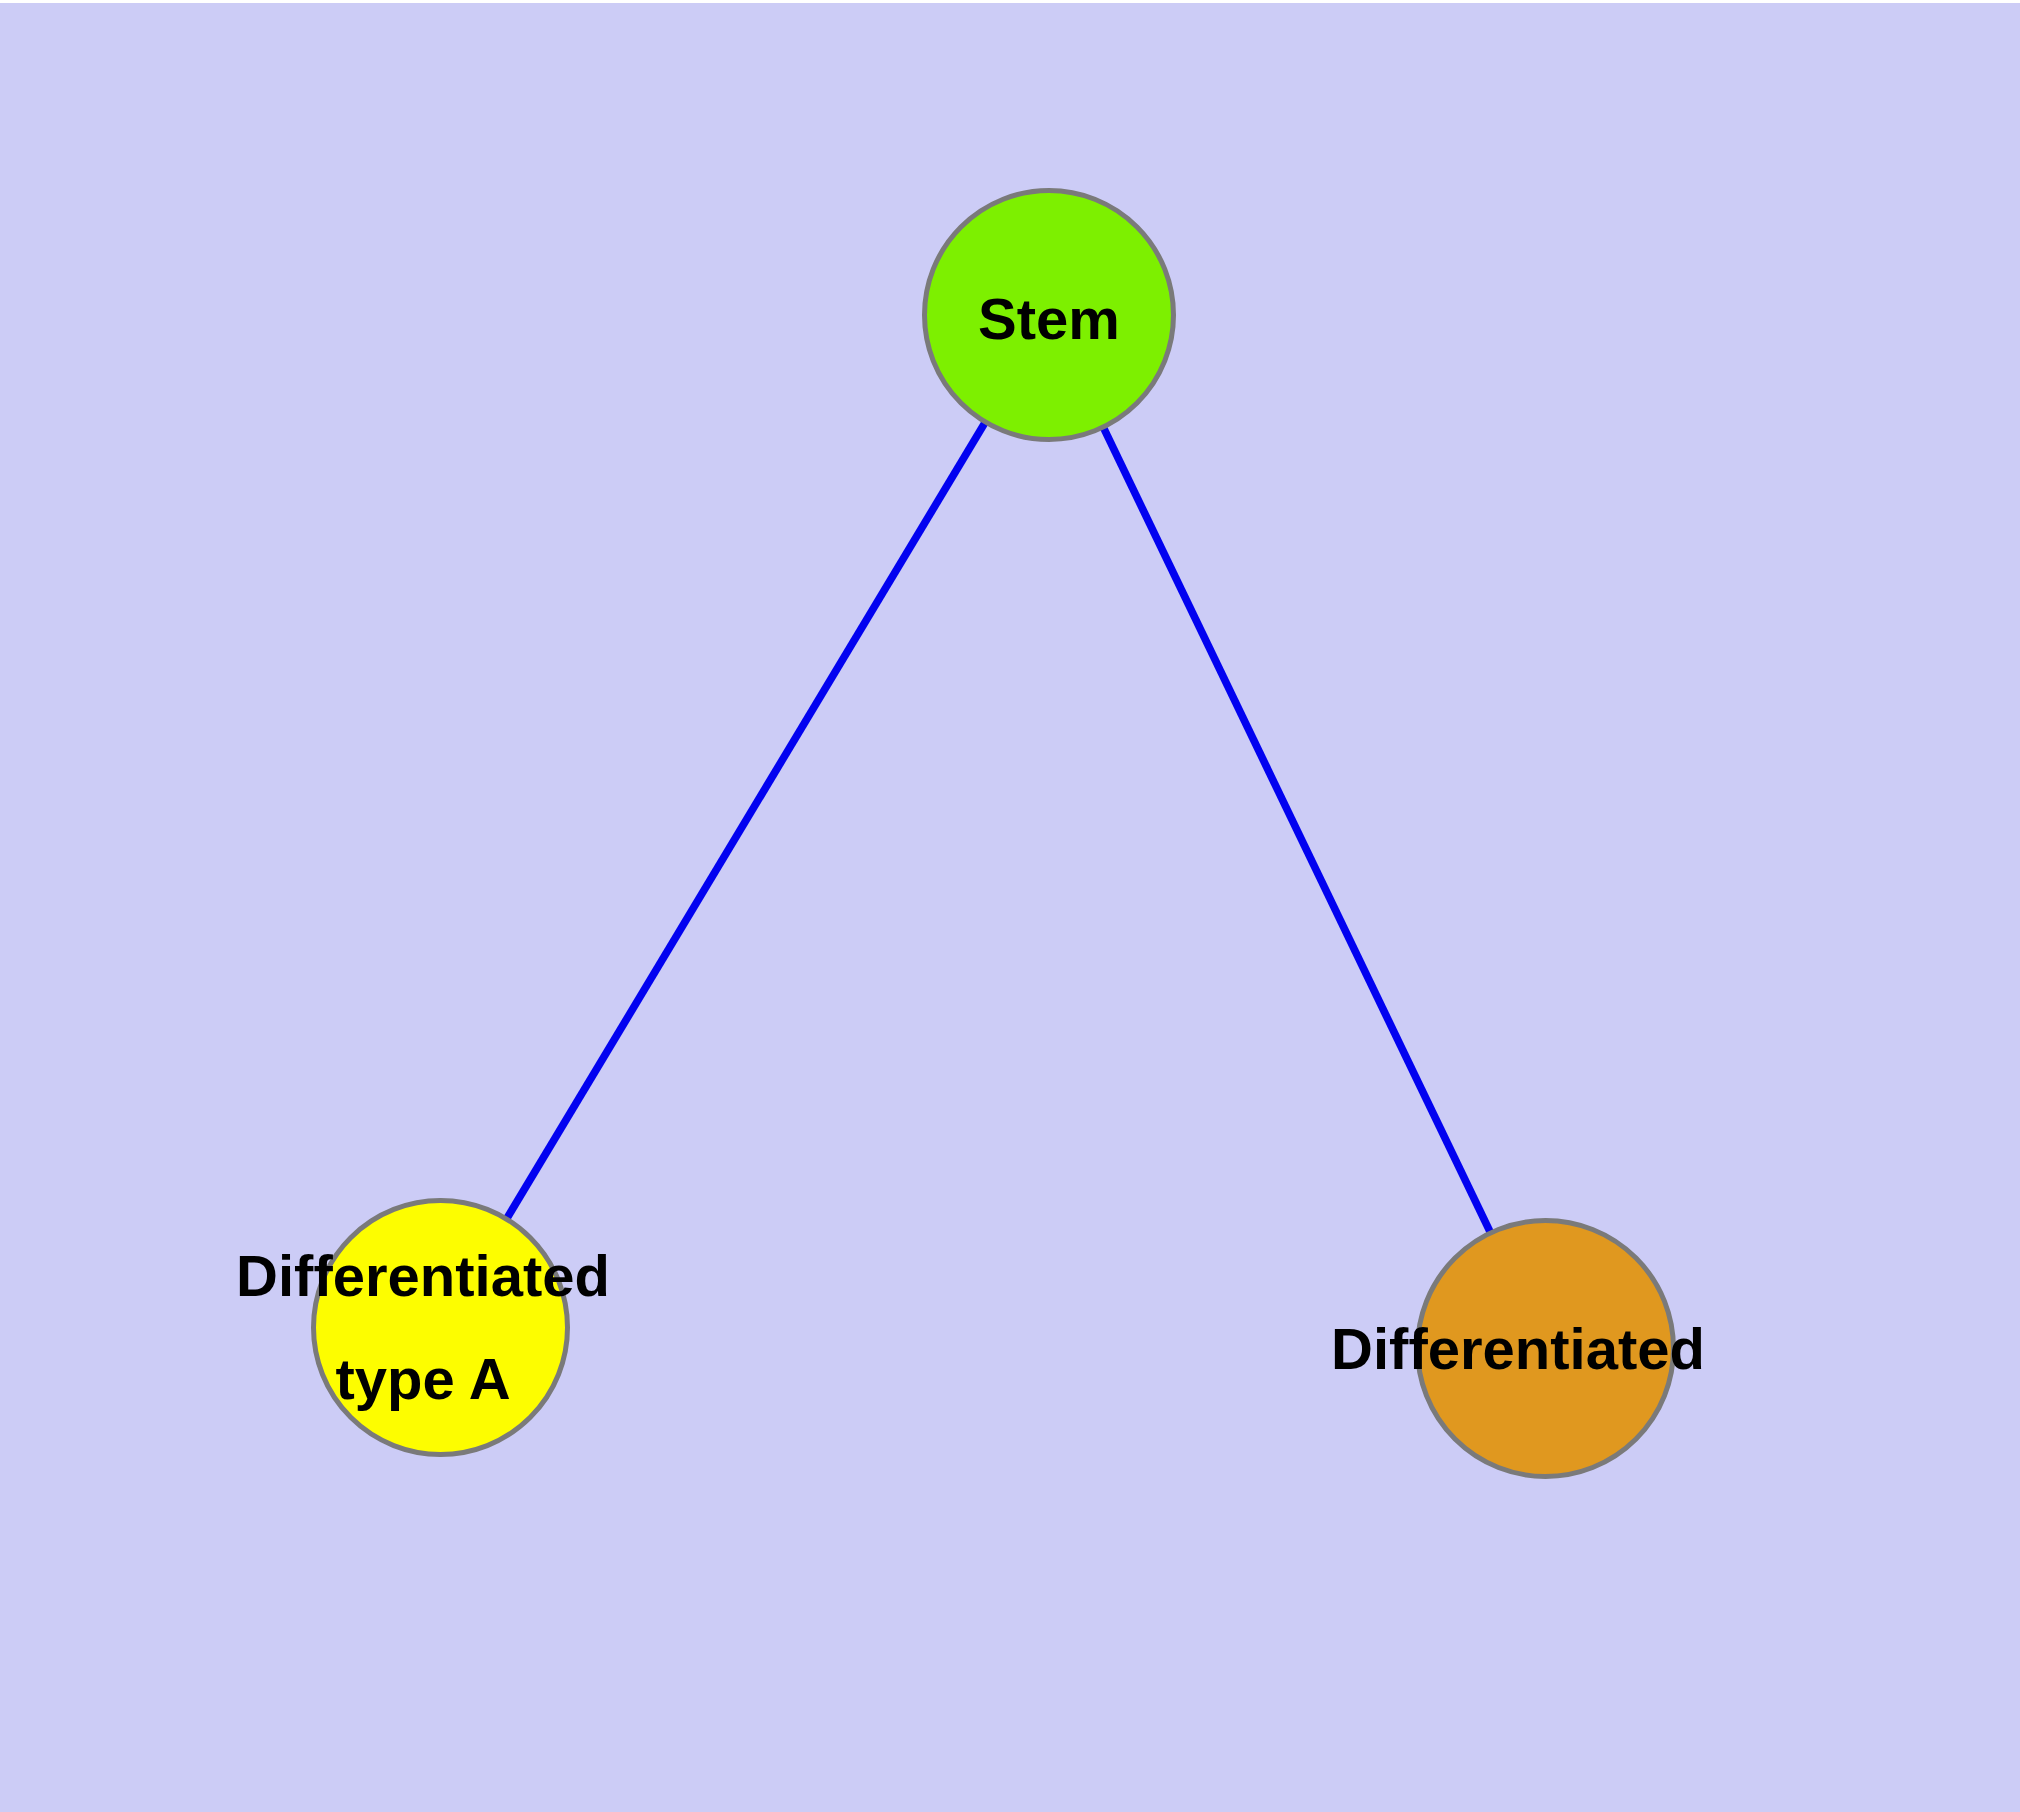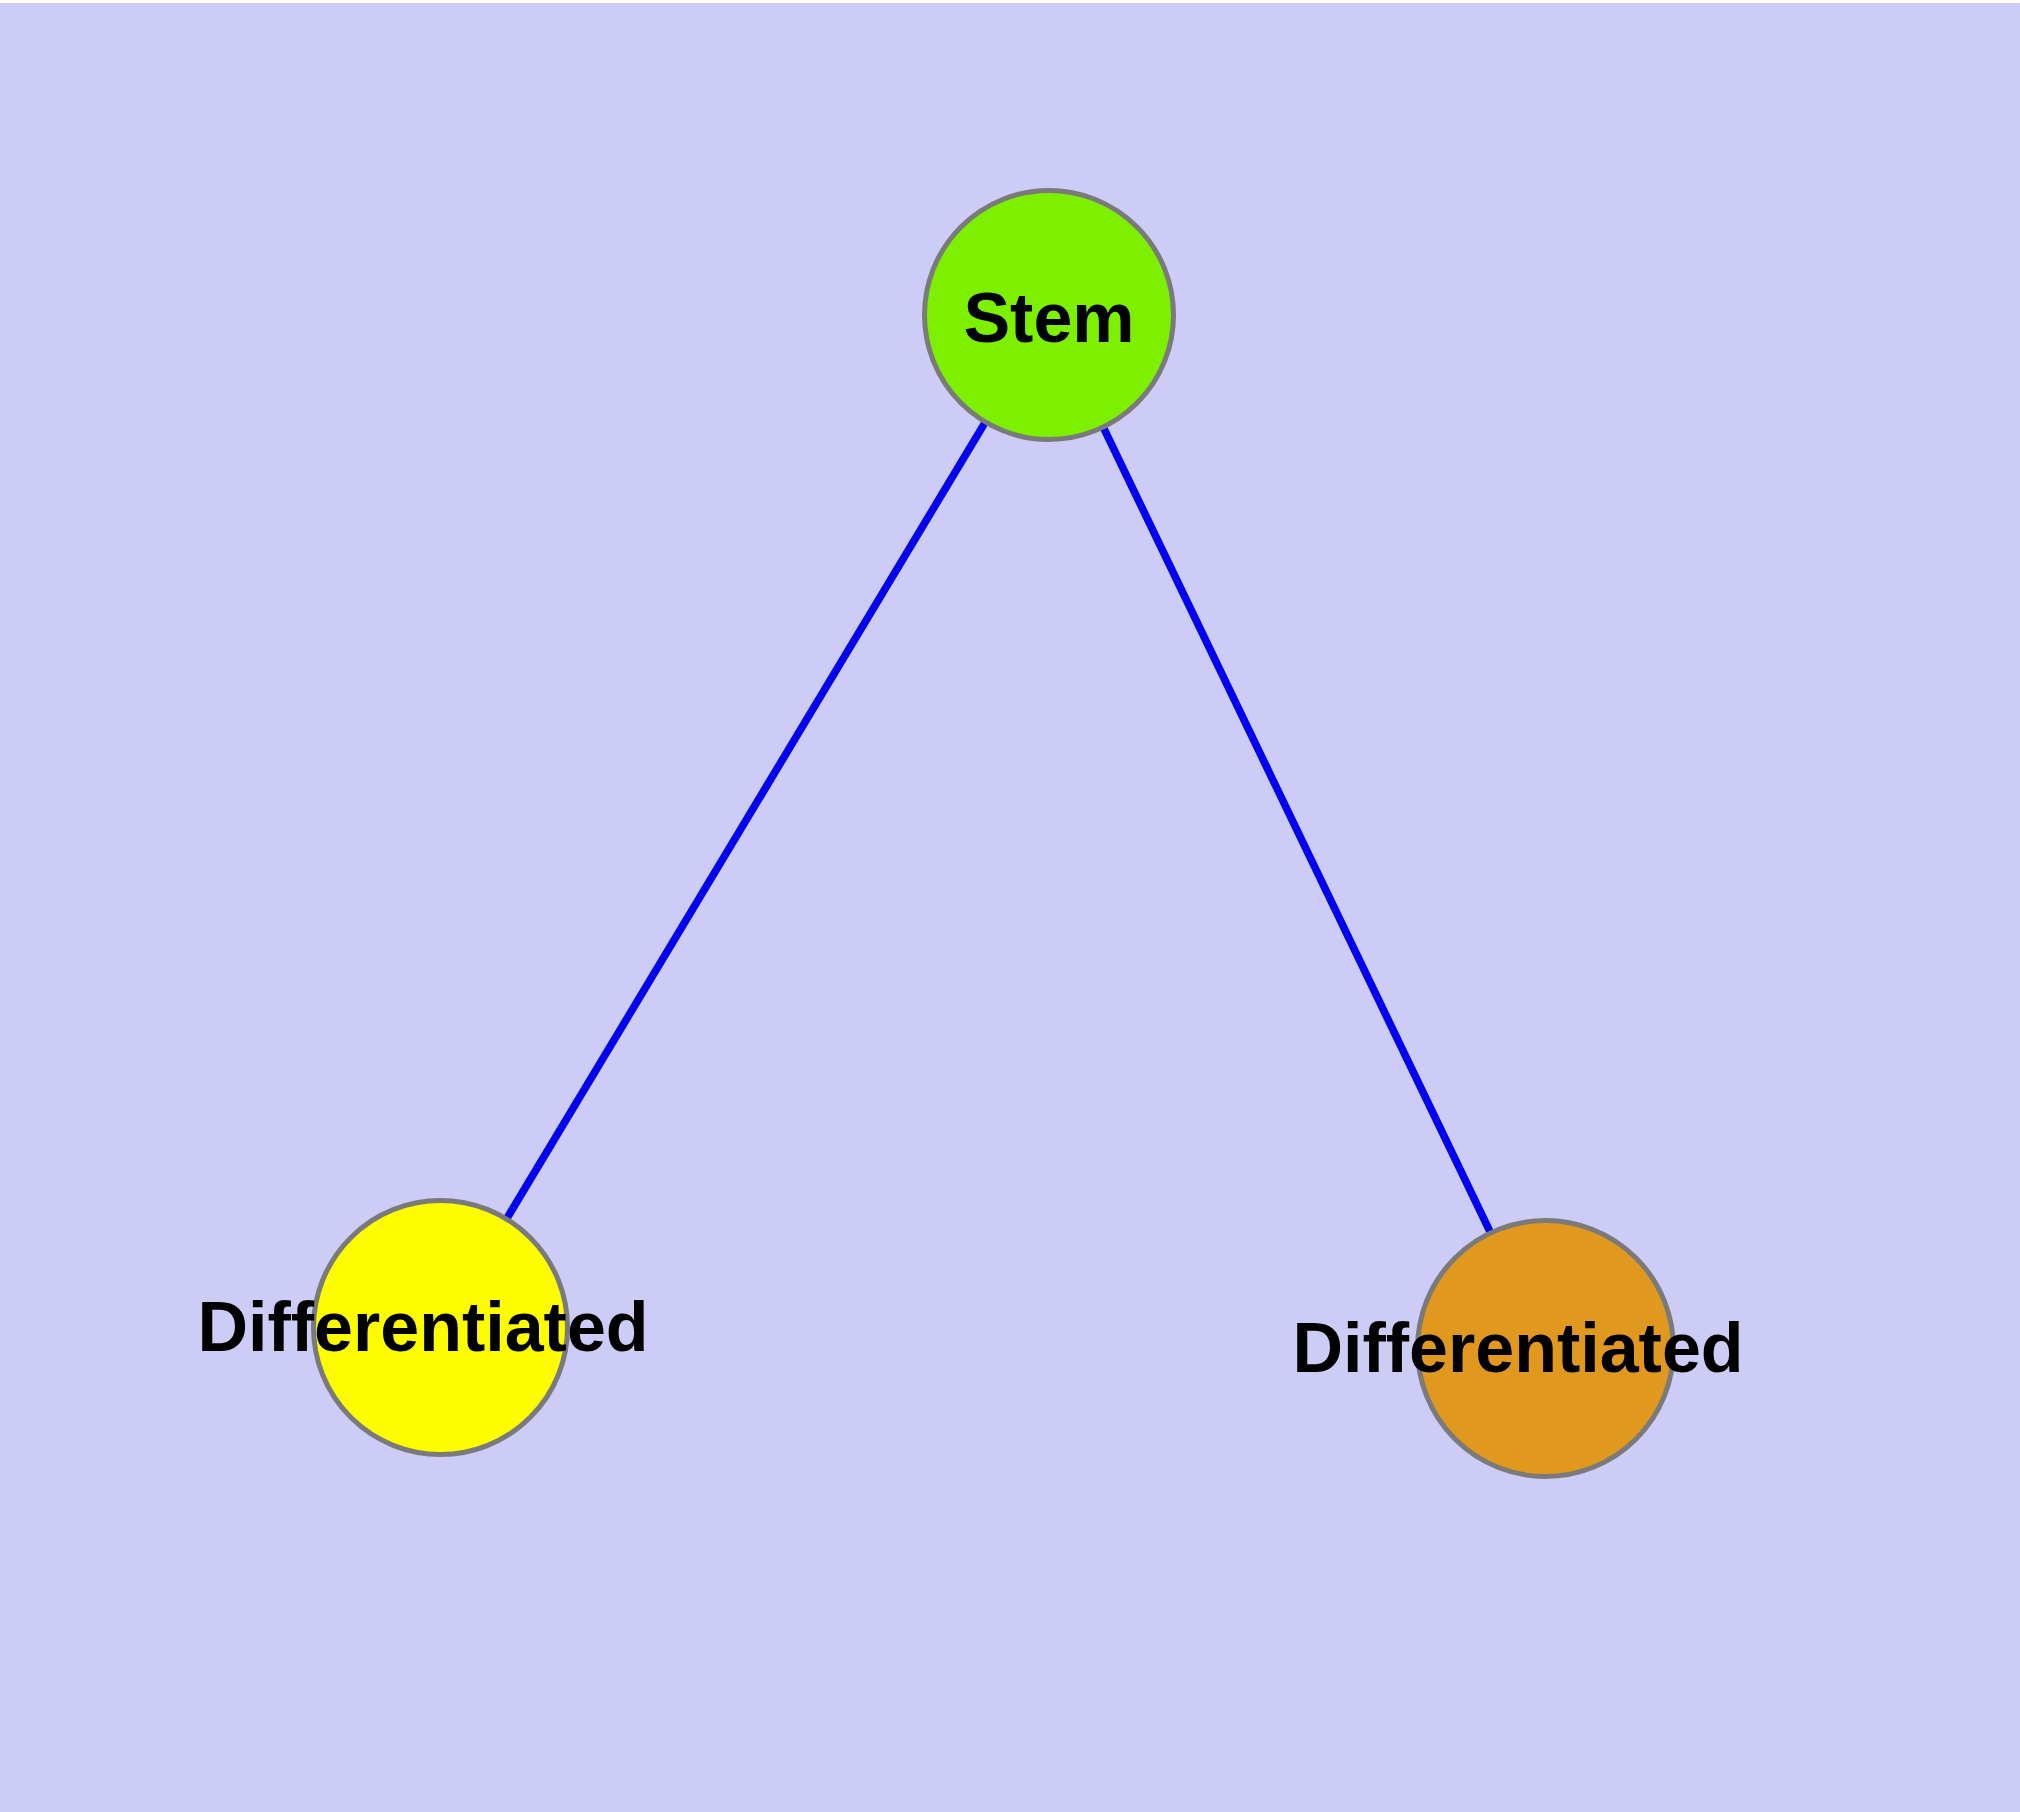--- a/index.html
+++ b/index.html
@@ -74,21 +74,21 @@
     top: 1218px;
     width: 261px;
     height: 261px;
     background: var(--node-type-b-fill);
   }
   .node-label {
     position: absolute;
     transform: translate(-50%, -50%);
     color: var(--label-text);
     font-weight: bold;
-    font-size: 70px;
+    font-size: 58px;
     line-height: 103px;
     text-align: center;
     white-space: nowrap;
   }
   .label-stem  { left: 1049px; top: 318px; }
   .label-type-a { left: 423px;  top: 1327px; }
   .label-type-b { left: 1518px; top: 1348px; }
 </style>
 </head>
 <body>
@@ -105,20 +105,21 @@
   <div class="node node-stem"></div>
   <div class="node node-type-a"></div>
   <div class="node node-type-b"></div>
 
   <div class="node-label label-stem">
     <span>Stem</span>
   </div>
 
   <div class="node-label label-type-a">
     <div>Differentiated</div>
+    <div>type A</div>
   </div>
 
   <div class="node-label label-type-b">
     <div>Differentiated</div>
   </div>
 
 </div>
 
 
 </body></html>

